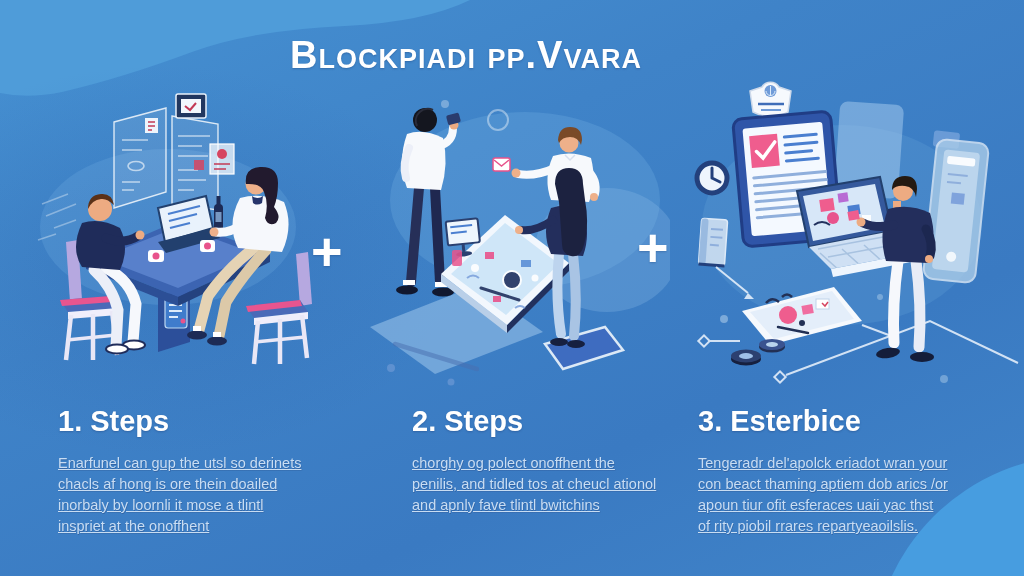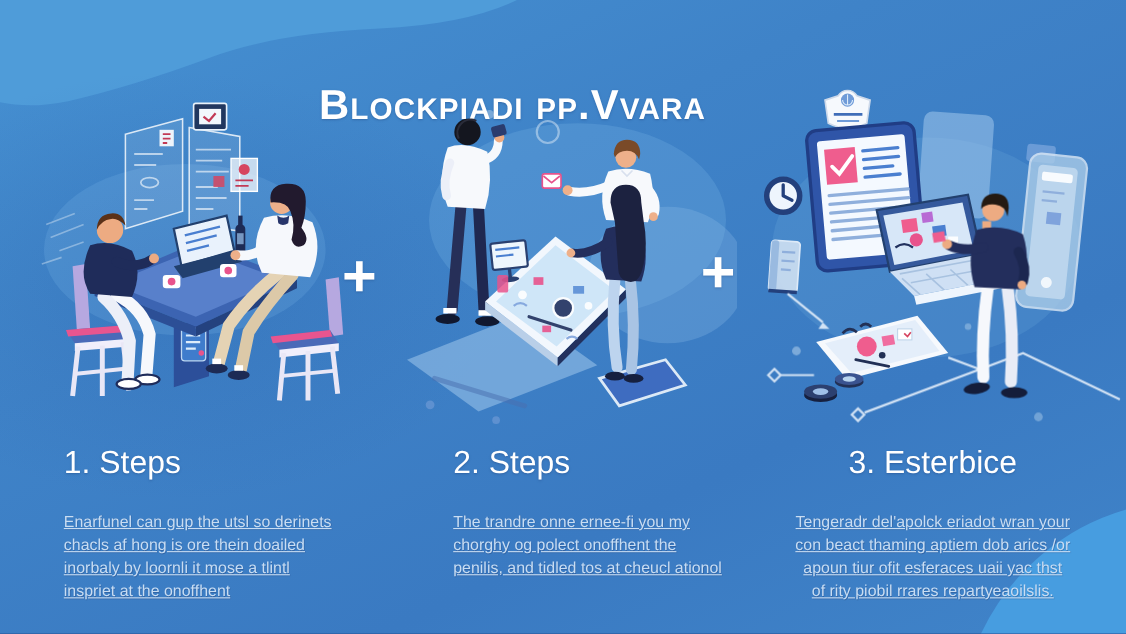--- a/index.html
+++ b/index.html
@@ -14,29 +14,29 @@
   }
   .blob-bottom-right{
     position:absolute;left:872px;top:455px;width:420px;height:420px;border-radius:50%;
     background:#479de0;
   }
   .wave-top{position:absolute;left:0;top:0;}
   .illus{position:absolute;}
   .page-title{
     position:absolute;left:0;top:34px;width:932px;text-align:center;
     color:#ffffff;font-size:38px;font-weight:800;letter-spacing:1px;
-    font-variant:small-caps;text-shadow:0 1px 2px rgba(25,55,110,.35);margin-top:41px;
+    font-variant:small-caps;text-shadow:0 1px 2px rgba(25,55,110,.35);
   }
   .plus-sep{
     position:absolute;color:#ffffff;font-size:54px;font-weight:800;line-height:1;
     text-shadow:0 1px 2px rgba(25,55,110,.3);
   }
   .step{position:absolute;top:405px;}
   .step-heading{
-    color:#ffffff;font-size:29px;font-weight:400;margin:0 0 27px 0;
+    color:#ffffff;font-size:29px;font-weight:700;margin:0 0 15px 0;
     text-shadow:0 1px 2px rgba(25,55,110,.35);
   }
   .step-line{
     color:#c8ddf3;font-size:14.5px;line-height:21px;
     text-shadow:.5px .5px 0 rgba(34,58,110,.35);
     text-decoration:underline;
   }
 </style>
 </head>
 <body>
@@ -362,26 +362,26 @@
   <div class="step" style="left:58px;width:300px;">
     <div class="step-heading">1. Steps</div>
     <div class="step-line">Enarfunel can gup the utsl so derinets</div>
     <div class="step-line">chacls af hong is ore thein doailed</div>
     <div class="step-line">inorbaly by loornli it mose a tlintl</div>
     <div class="step-line">inspriet at the onoffhent</div>
   </div>
 
   <div class="step" style="left:412px;width:290px;">
     <div class="step-heading">2. Steps</div>
-    <div class="step-line">The trandre onne ernee-fi you my</div>
     <div class="step-line">chorghy og polect onoffhent the</div>
     <div class="step-line">penilis, and tidled tos at cheucl ationol</div>
+    <div class="step-line">and apnly fave tlintl bwitchins</div>
   </div>
 
-  <div class="step" style="left:698px;width:300px;text-align:center;">
+  <div class="step" style="left:698px;width:300px;">
     <div class="step-heading">3. Esterbice</div>
     <div class="step-line">Tengeradr del'apolck eriadot wran your</div>
     <div class="step-line">con beact thaming aptiem dob arics /or</div>
     <div class="step-line">apoun tiur ofit esferaces uaii yac thst</div>
     <div class="step-line">of rity piobil rrares repartyeaoilslis.</div>
   </div>
 
 </div>
 
 </body></html>

